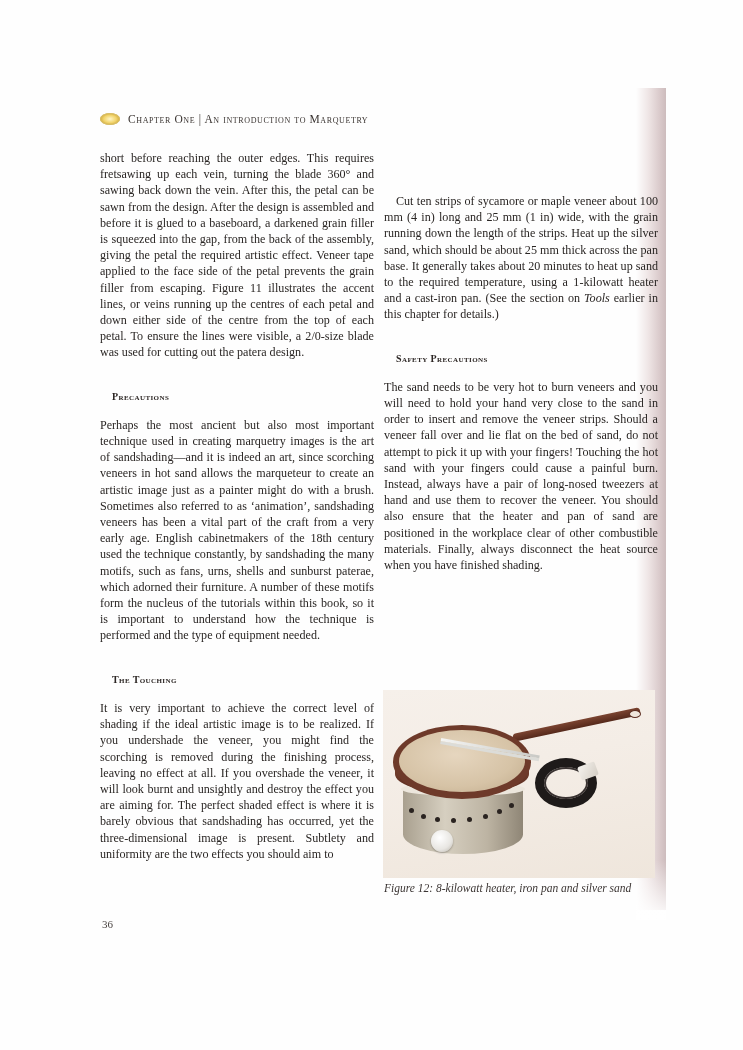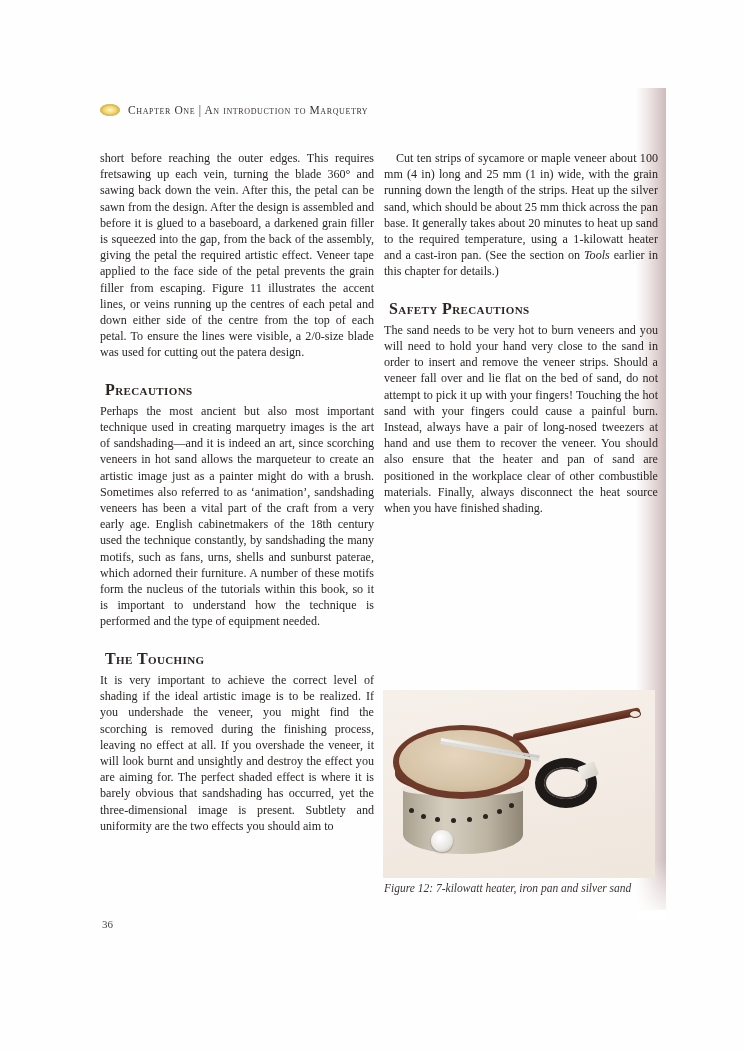--- a/index.html
+++ b/index.html
@@ -17,44 +17,44 @@
     }
     .gutter {
       position: absolute; left: 636px; top: 88px; width: 30px; height: 822px;
       background: linear-gradient(to right, rgba(255,255,255,0) 0%, #efe6e6 40%, #d9c9ca 80%, #cdbcbd 100%);
     }
     .gutter-fade {
       position: absolute; left: 636px; top: 860px; width: 30px; height: 60px;
       background: linear-gradient(to bottom, rgba(255,255,255,0) 0%, #ffffff 100%);
     }
     .running-head {
-      position: absolute; left: 100px; top: 104px;
+      position: absolute; left: 100px; top: 113px;
       display: flex; align-items: center; gap: 8px;
       font-size: 11.5px; letter-spacing: 0.6px; color: #3a3431;
       font-variant: small-caps;
     }
     .chapter-icon {
       width: 20px; height: 12px; border-radius: 50%;
       background: radial-gradient(ellipse at center, #fff6c8 0%, #f1d36a 45%, #c9a133 75%, #e8d691 100%);
       box-shadow: 0 0 0 1px #d8bf6a inset;
     }
     .column {
       position: absolute; top: 150px; width: 274px;
       font-size: 12.1px; line-height: 16.2px;
       text-align: justify;
       hyphens: none;
     }
     .col-left { left: 100px; }
     .col-right { left: 384px; }
     .column p { margin: 0; }
-    .column p.indent { text-indent: 12px; }
+    .column p.indent { text-indent: 12px; margin-top: 43px; }
     .heading {
       font-variant: small-caps; font-weight: bold;
-      font-size: 16px; letter-spacing: 0.4px;
-      margin: 5px; color: #2b2523;
+      font-size: 10px; letter-spacing: 0.4px;
+      margin: 12px; color: #2b2523;
     }
     .gap-head { height: 16px; }
     em { font-style: italic; }
 
     .figure {
       position: absolute; left: 383px; top: 690px; width: 272px; height: 188px;
       background: linear-gradient(170deg, #f6f0ea 0%, #f4ede6 40%, #efe6dc 100%);
       overflow: hidden;
     }
     .fig-pan-rim {
@@ -174,16 +174,16 @@
     <div class="fig-hole" style="left:126px;top:113px"></div>
     <div class="fig-knob"></div>
     <div class="fig-pan-side"></div>
     <div class="fig-pan-rim"></div>
     <div class="fig-sand"></div>
     <div class="fig-tweezers"></div>
     <div class="fig-cord"></div>
     <div class="fig-plug"></div>
   </div>
 
-  <div class="caption">Figure 12: 7-kilowatt heater, iron pan and silver sand</div>
+  <div class="caption">Figure 12: 8-kilowatt heater, iron pan and silver sand</div>
 
   <div class="folio">36</div>
 </div>
 
 </body></html>

